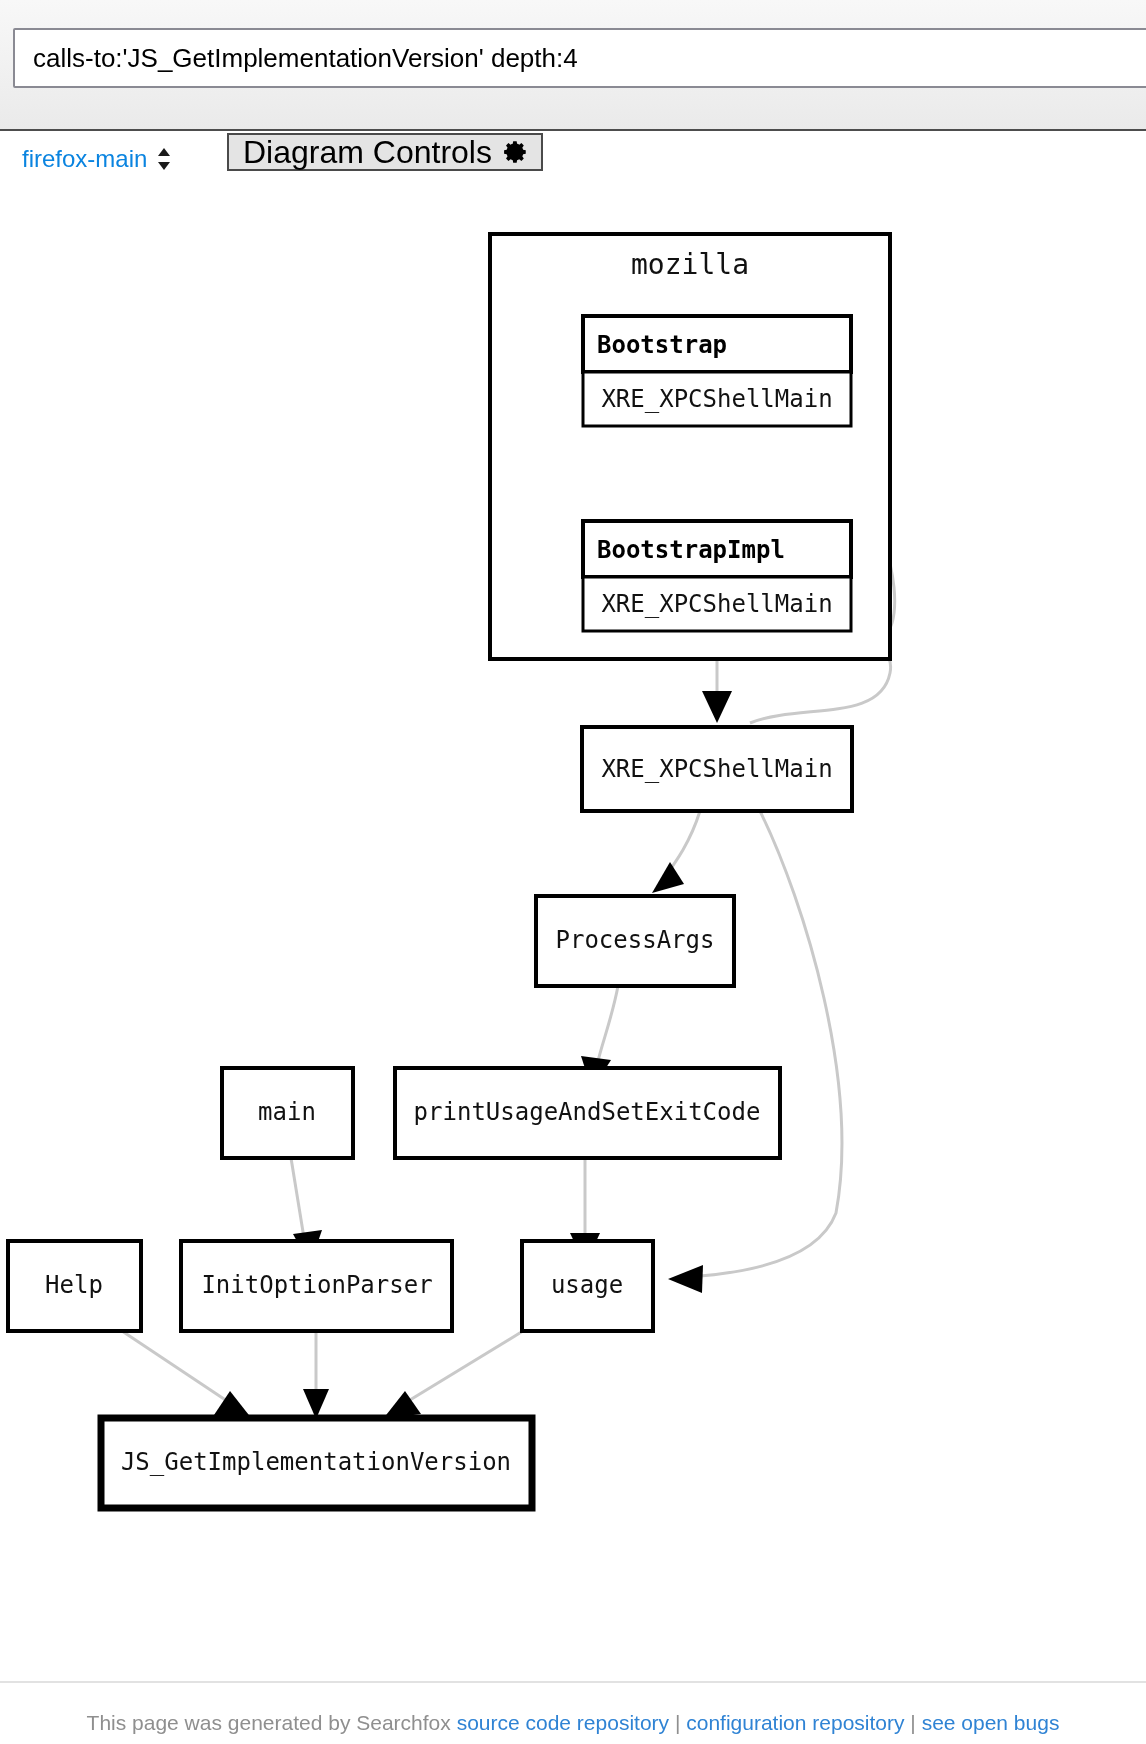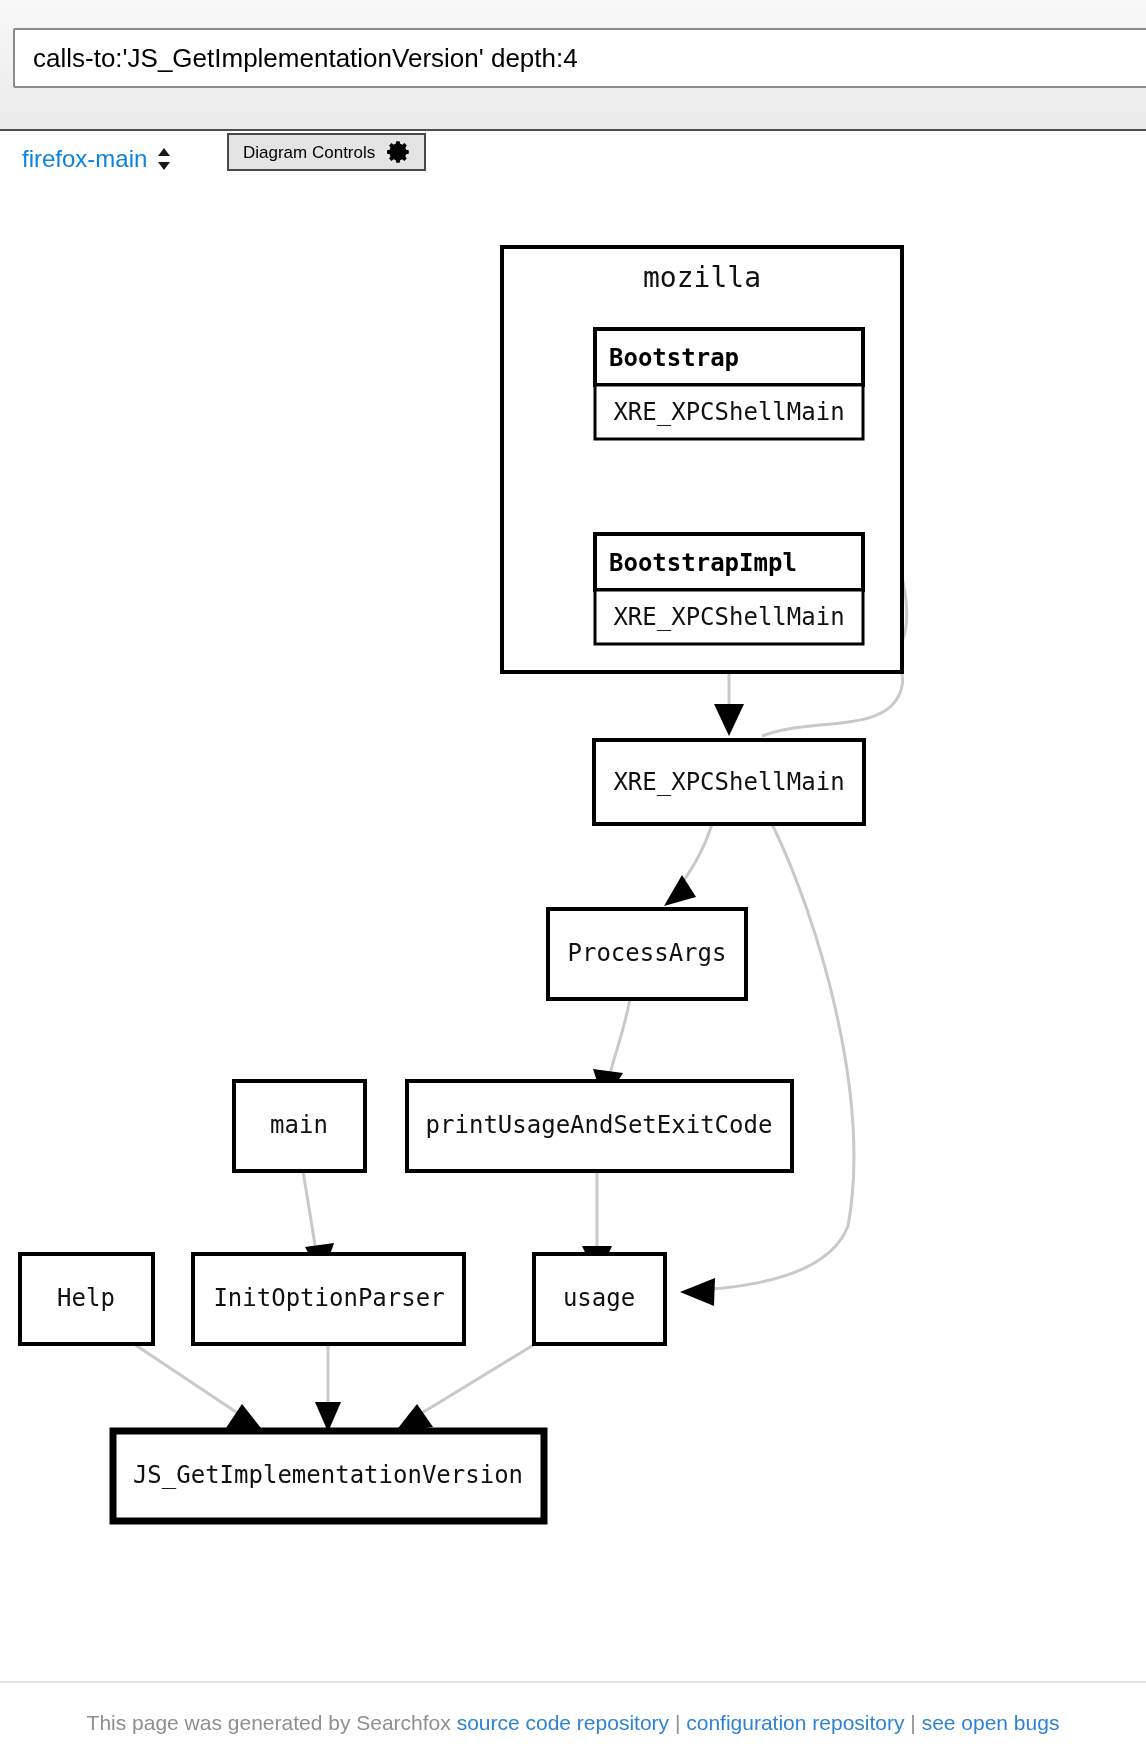--- a/index.html
+++ b/index.html
@@ -87,35 +87,34 @@
     height: 38px;
     background: #e4e4e4;
     border: 2px solid #4a4a4a;
     display: flex;
     align-items: center;
     gap: 11px;
     padding: 0 12px 0 14px;
     cursor: pointer;
   }
   #diagram-controls .dc-label {
-    font-size: 17px;
+    font-size: 32px;
     color: #000;
     line-height: 1;
     white-space: nowrap;
     font-family: "Liberation Sans", sans-serif;
     text-align: center;
   }
 
   
   #diagram-area {
     position: absolute;
-    left: 0; top: 216px;
+    left: 0; top: 203px;
     width: 1146px;
     height: 1440px;
-    padding-left: 12px;
   }
   #diagram-svg { display: block; }
 
   .node-box {
     fill: #ffffff;
     stroke: #000000;
   }
   .node-text {
     font-family: "DejaVu Sans Mono", "Liberation Mono", monospace;
     font-size: 24px;

